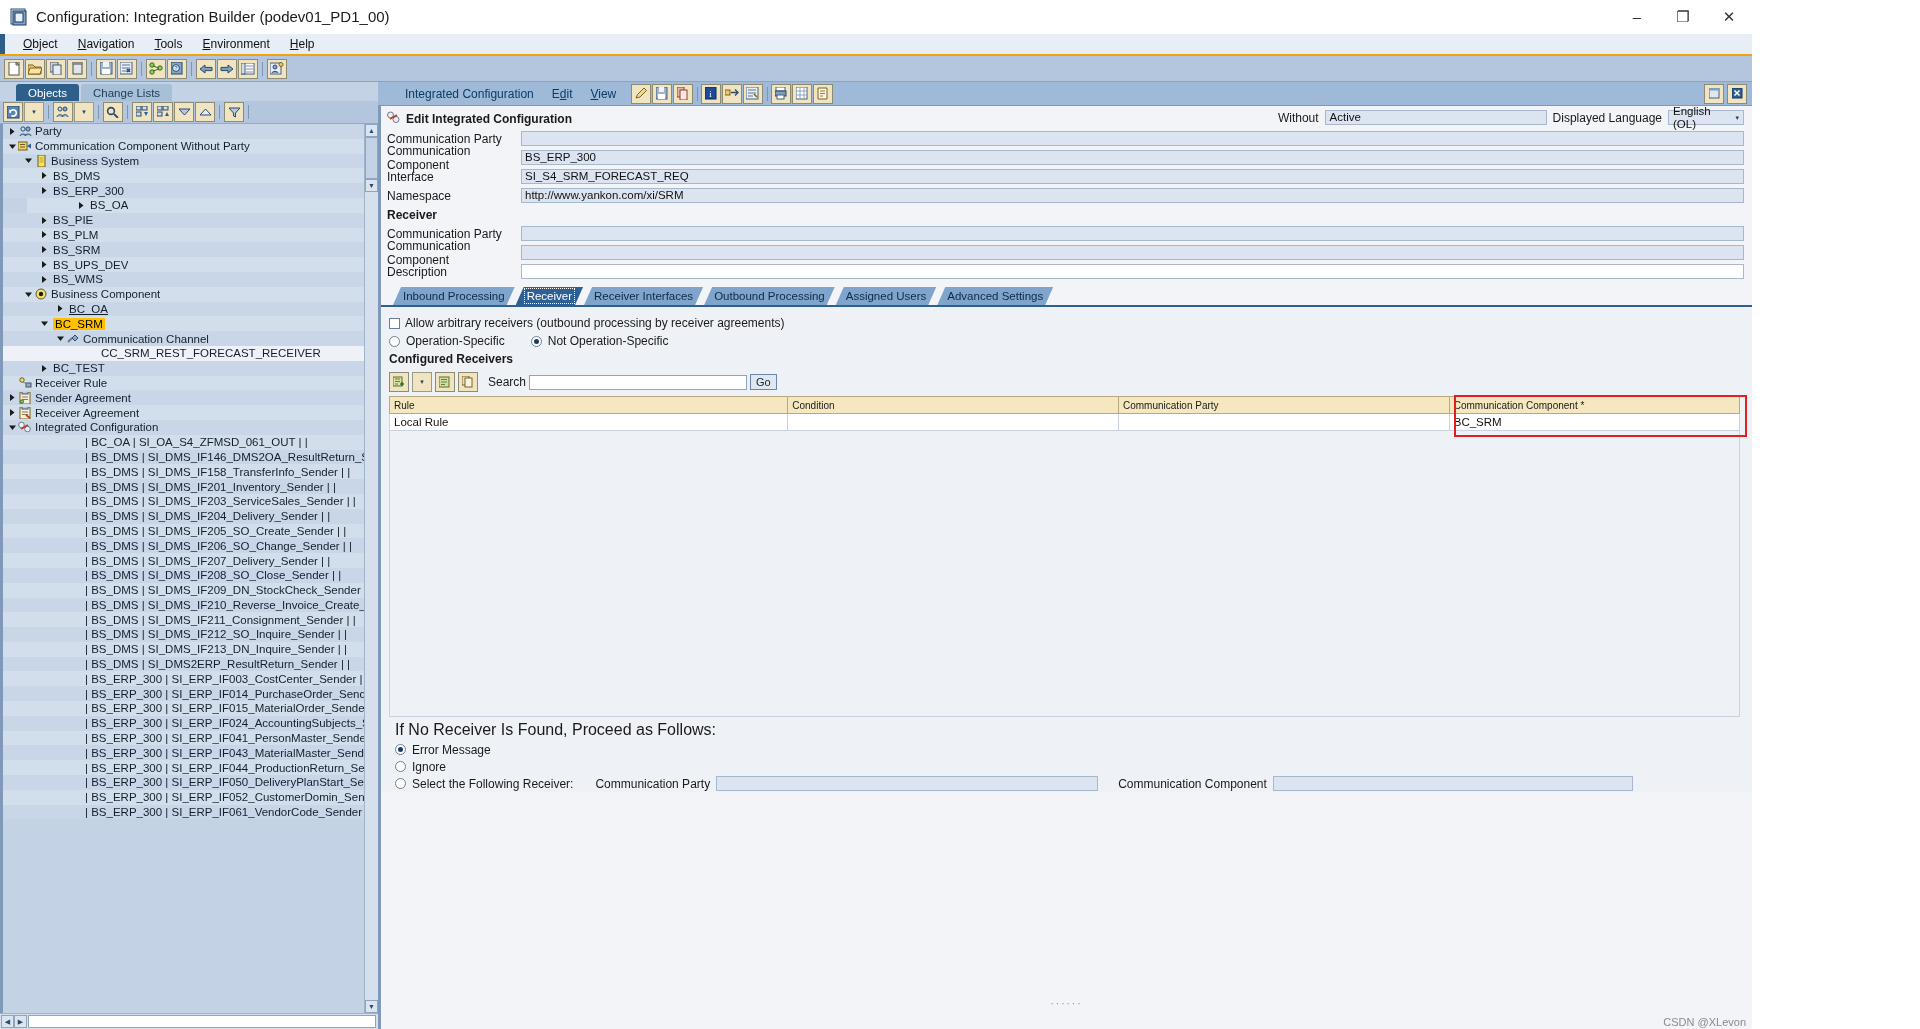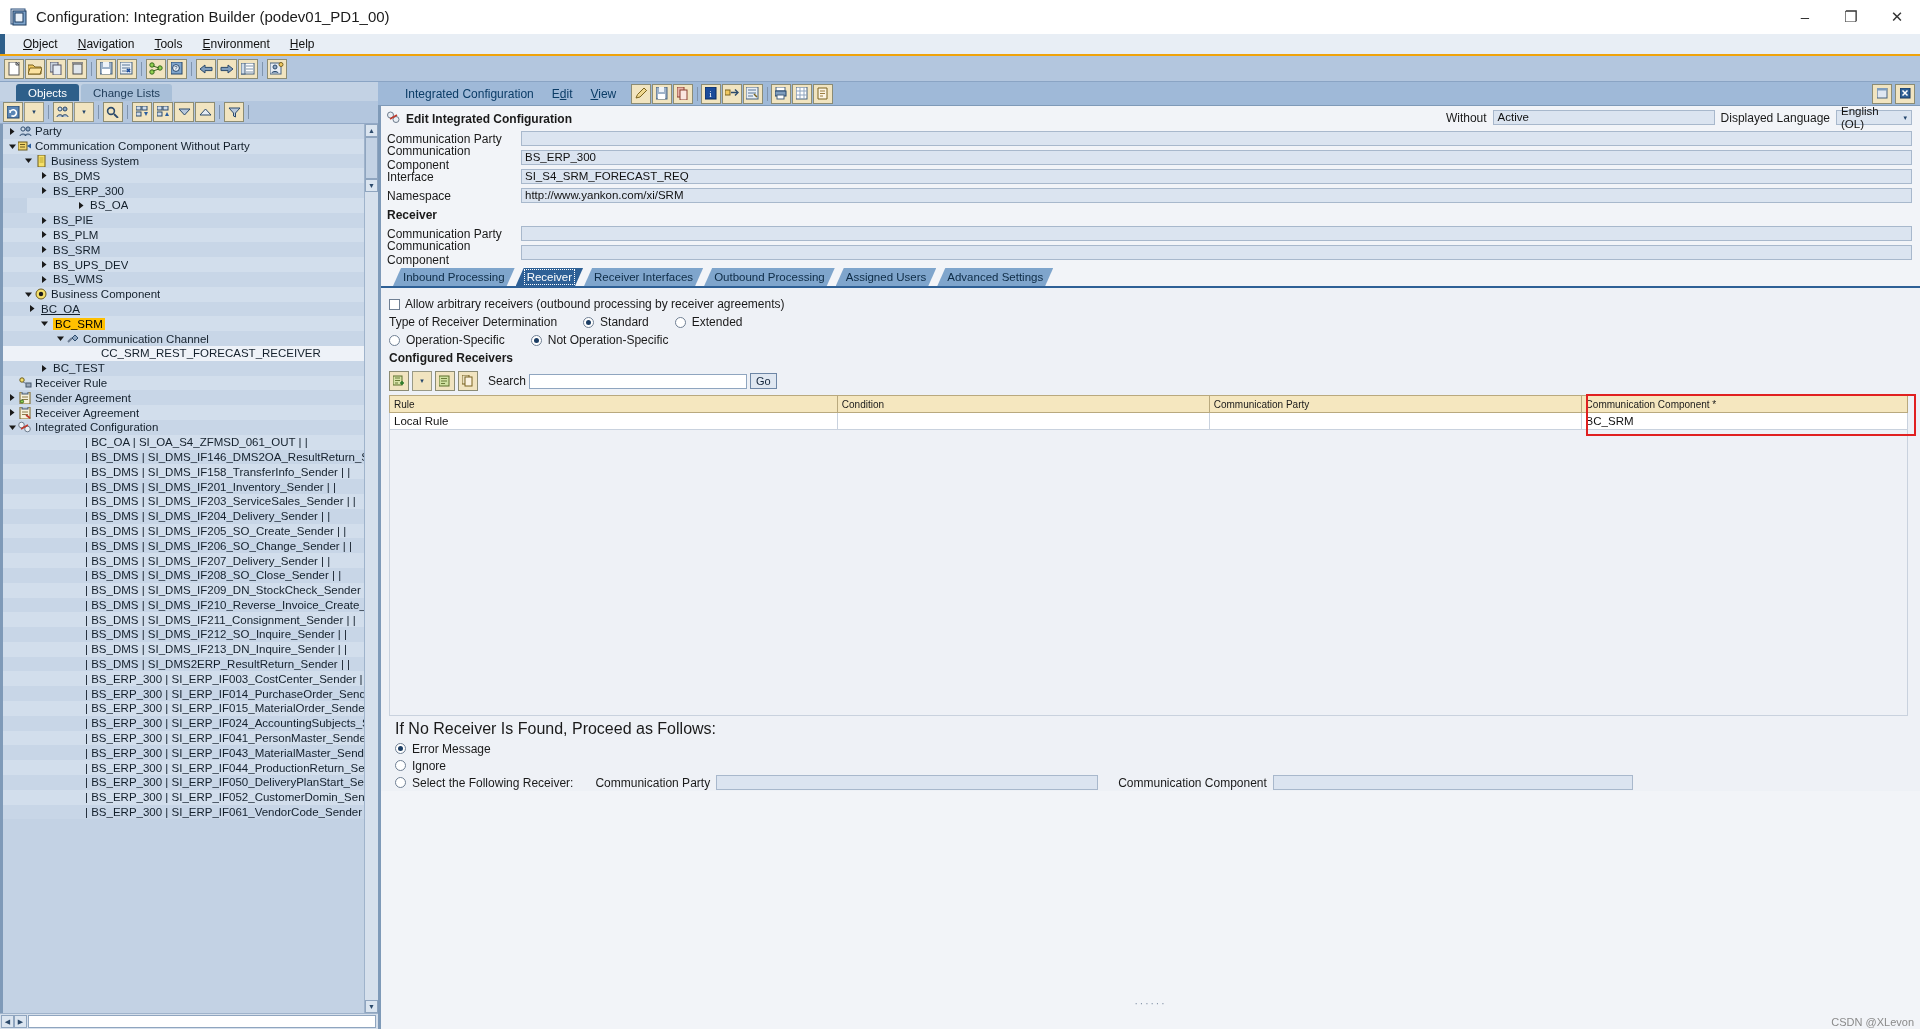--- a/index.html
+++ b/index.html
@@ -4,21 +4,21 @@
 <style>
   * { box-sizing: border-box; }
   html, body {
     margin: 0; padding: 0;
     width: 1920px; height: 1029px;
     overflow: hidden;
     font-family: "Liberation Sans", sans-serif;
     font-size: 12px;
     background: #ffffff;
   }
-  .app { position: relative; width: 1920px; height: 1029px; background:#4c1d95; }
+  .app { position: relative; width: 1752px; height: 1029px; background:#4c1d95; }
 
   
   .titlebar {
     height: 34px; background:#ffffff; display:flex; align-items:center;
     padding-left:10px; border-bottom:1px solid #ffffff;
   }
   .titlebar .appicon {
     width:18px;height:18px;margin-right:8px;flex:0 0 auto;position:relative;
   }
   .titlebar .apptext { font-size:15px; color:#1b1b1b; }
@@ -506,21 +506,21 @@
                 </svg>
               </span>
               <span class="ticon">
                 <svg width="12" height="12">
                   <circle cx="6" cy="6" r="5" fill="#f5e06a" stroke="#6b5a1e"></circle>
                   <circle cx="6" cy="6" r="2.2" fill="#1b1b1b"></circle>
                 </svg>
               </span>
               <span class="tlabel">Business Component</span>
             </div>
-            <div class="trow alt" style="padding-left: 24px; text-decoration: underline;">
+            <div class="trow alt" style="padding-left: 52px; text-decoration: underline;">
               <span class="twist">
                 <svg width="7" height="9" viewBox="0 0 7 9">
                   <path d="M1 1l4.5 3.5L1 8z" fill="#1a1a1a"></path>
                 </svg>
               </span>
               <span style="width: 3px; flex: 0 0 3px;"></span>
               <span class="tlabel">BC_OA</span>
             </div>
             <div class="trow lt" style="padding-left: 36px;">
               <span class="twist">
@@ -889,48 +889,43 @@
 
         <div class="grouphdr">Receiver</div>
         <div class="frow">
           <span class="flabel">Communication Party</span>
           <span class="finput"></span>
         </div>
         <div class="frow">
           <span class="flabel">Communication Component</span>
           <span class="finput"></span>
         </div>
+        <div class="frow">
+          <span class="flabel">Description</span>
+          <span class="finput white"></span>
+        </div>
 
         <div class="tabstrip">
           <div class="tab">Inbound Processing</div>
           <div class="tab active">
             <span class="focusdots">Receiver</span>
           </div>
           <div class="tab">Receiver Interfaces</div>
           <div class="tab">Outbound Processing</div>
           <div class="tab">Assigned Users</div>
           <div class="tab">Advanced Settings</div>
         </div>
 
         <div class="tabbody">
 
           <div class="checkrow">
             <span class="cbox"></span>
             <span>Allow arbitrary receivers (outbound processing by receiver agreements)</span>
           </div>
 
-          <div class="radiorow">
-            <span>Type of Receiver Determination</span>
-            <span class="rspace"></span>
-            <span class="radio on"></span>
-            <span>Standard</span>
-            <span class="rspace"></span>
-            <span class="radio"></span>
-            <span>Extended</span>
-          </div>
 
           <div class="radiorow">
             <span class="radio"></span>
             <span>Operation-Specific</span>
             <span class="rspace"></span>
             <span class="radio on"></span>
             <span>Not Operation-Specific</span>
           </div>
 
           <div class="grouphdr" style="padding-left:2px;">Configured Receivers</div>

